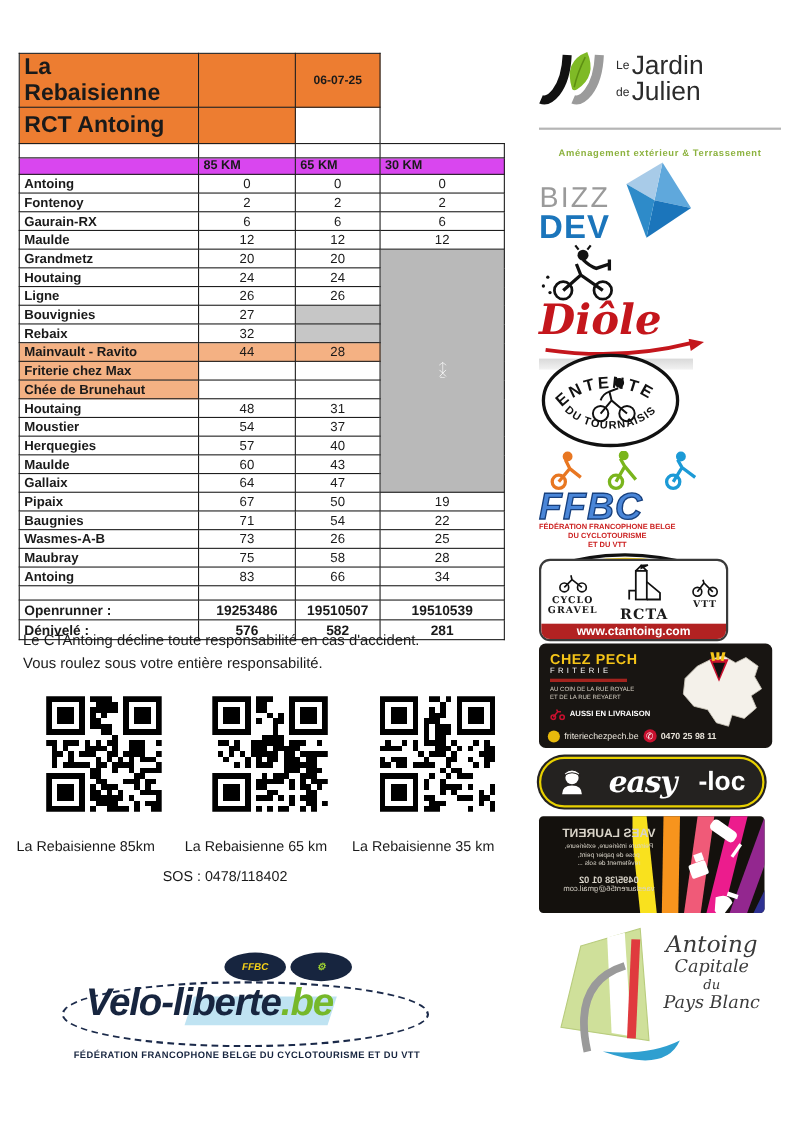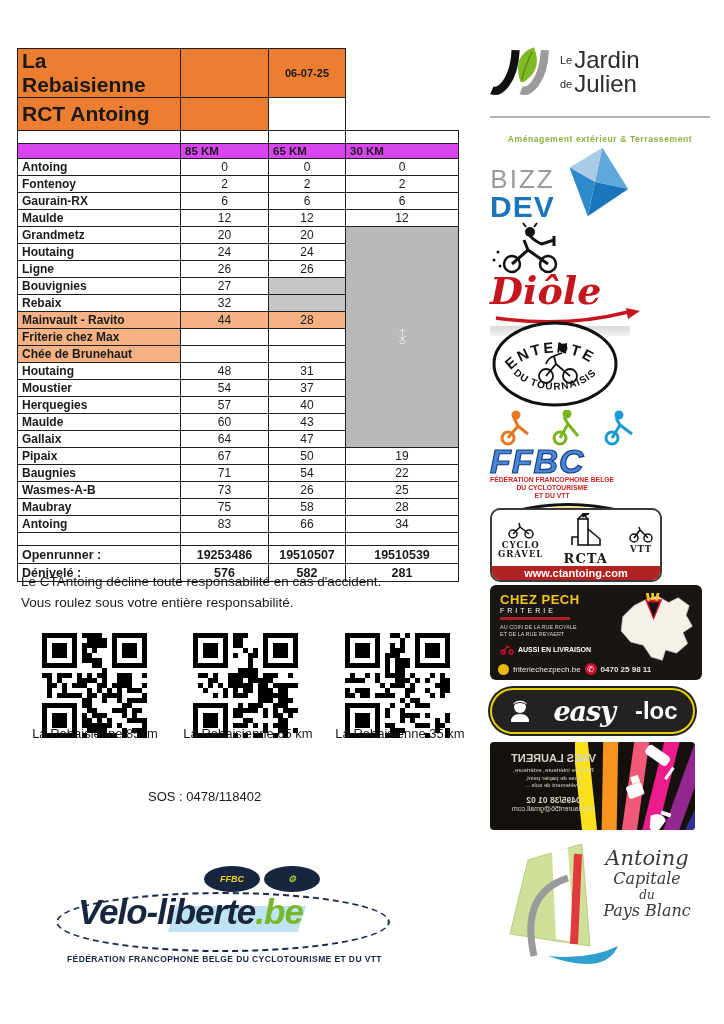--- a/index.html
+++ b/index.html
@@ -27,21 +27,21 @@
   #route-table .gcell { background:#C6C6C6; }
   #route-table .blanc { background:#B9B9B9; padding:0; }
   #route-table .foot td { font-weight:bold; font-size:12.5px; height:18px; }
 
   
   #disclaimer { position:absolute; left:21px; top:571px; font-size:13.5px; line-height:21px; color:#1a1a1a; }
 
   
   .qr { position:absolute; width:105px; height:105px; top:633px; }
   .qr svg { width:100%; height:100%; }
-  .qr-label { position:absolute; top:726px; font-size:13px; color:#1a1a1a; text-align:center; width:160px; }
+  .qr-label { position:absolute; top:762px; font-size:13px; color:#1a1a1a; text-align:left; width:160px; }
   #sos-line { position:absolute; left:148px; top:789px; font-size:13px; }
 
   
   #velo { position:absolute; left:52px; top:866px; width:345px; height:102px; }
   #velo .ellipse { position:absolute; left:4px; top:26px; width:334px; height:60px; border:2.5px dashed #1B2A4A; border-radius:50%; }
   #velo .hl { position:absolute; left:120px; top:40px; width:130px; height:26px; background:#BFE3F2; transform:skewX(-18deg); }
   #velo .name { position:absolute; left:26px; top:26px; font-size:35px; font-style:italic; font-weight:800; letter-spacing:-1px; color:#17253F; white-space:nowrap; }
   #velo .name .tld { color:#76B82A; }
   #velo .badge { position:absolute; top:0px; width:56px; height:26px; background:#17253F; border-radius:50%; color:#F7D117; font-size:9px; font-weight:bold; font-style:italic; display:flex; align-items:center; justify-content:center; }
   #velo .badge.b1 { left:152px; }

